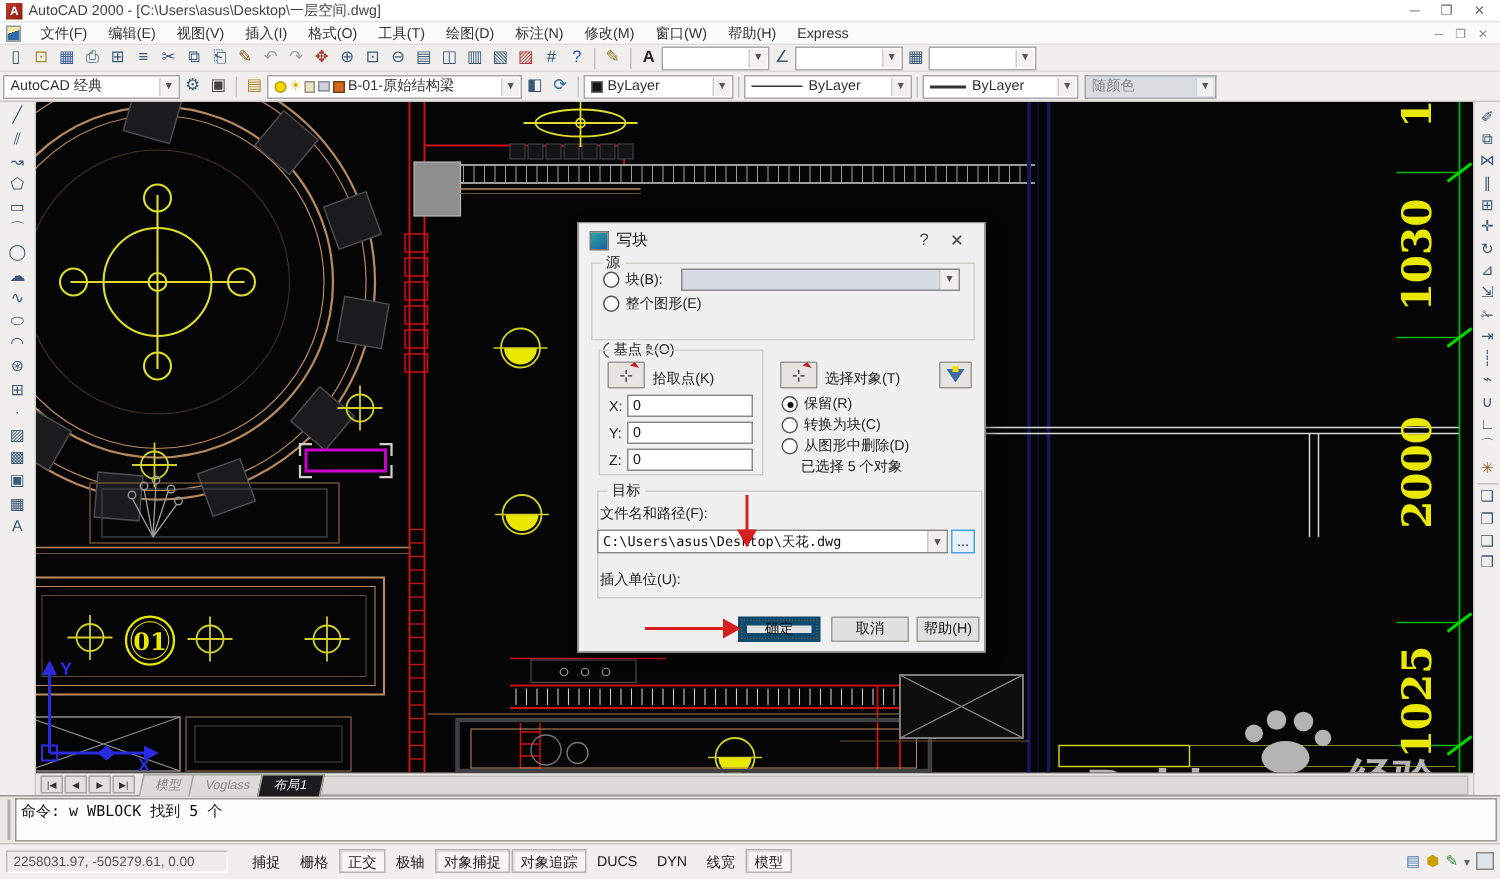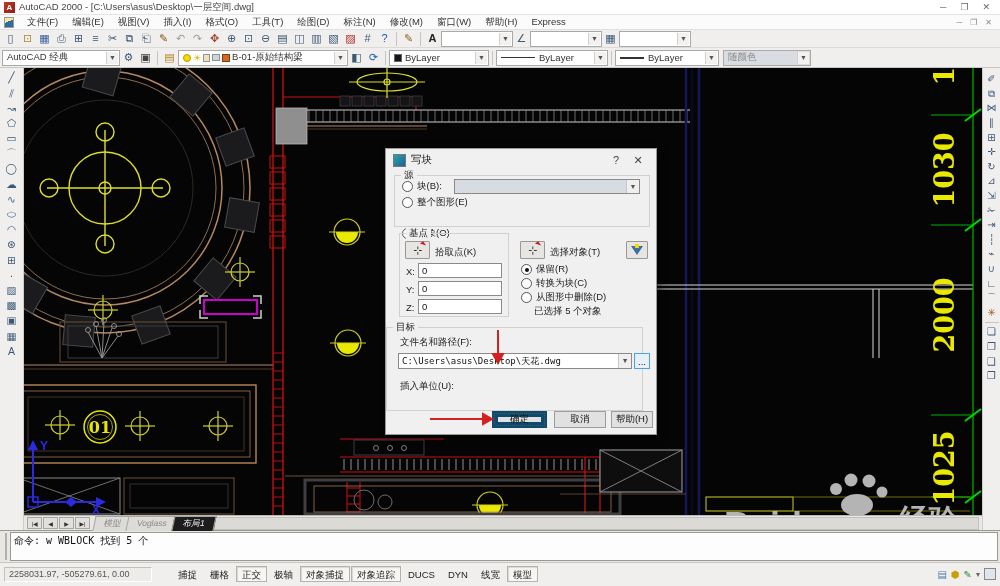--- a/index.html
+++ b/index.html
@@ -53,21 +53,21 @@
   .tabs { display:flex; margin-left:4px; height:15px; }
   .tabs .item { padding:1px 9px 0 9px; border:1px solid #a8a6a2; border-bottom:none; background:#dddbd7; color:#8a8a8a; transform:skewX(-12deg); margin-right:-4px; }
   .tabs .item.active { background:#1c1c1e; color:#f2f2f2; z-index:2; }
 
   
   .cmdwin { height:32px; background:#e9e7e3; border-top:1px solid #9a9893; display:flex; }
   .cmdgrip { width:6px; border-right:2px double #b2b0ac; margin:2px 1px; }
   .cmdbody { flex:1; background:#fdfdfd; border:1px solid #9a9893; margin:1px 2px; padding:1px 3px; font-family:"DejaVu Sans Mono",monospace; font-size:10px; color:#111; }
 
   
-  .statusbar { height:23px; background:#f0efed; border-top:1px solid #c9c7c4; display:flex; align-items:center; padding:0 4px; gap:14px; }
+  .statusbar { height:23px; background:#f0efed; border-top:1px solid #c9c7c4; display:flex; align-items:center; padding:0 4px; gap:4px; }
   .coords { width:148px; height:15px; font-size:9px; color:#555; background:#edecea; border:1px solid #c2c0bc; border-right-color:#fff; border-bottom-color:#fff; display:flex; align-items:center; padding:0 4px; }
   .toggles { display:flex; gap:1px; margin-left:6px;text-align:right; }
   .toggles .item { height:16px; padding:2px 5px; font-size:9.5px; color:#222; border:1px solid transparent; }
   .toggles .item.active { border:1px solid #b5b3af; background:#f7f6f4; box-shadow:inset 1px 1px 1px #d8d6d2; }
   .tray { margin-left:auto; display:flex; align-items:center; gap:4px; }
   .tray span { font-size:10px; }
   .cleanscreen { width:12px; height:12px; border:1px solid #8a8886; background:#dfe5ec; }
 
   
   .dialog { position:absolute; left:385px; top:148px; width:272px; height:287px; background:#f0f0f0; border:1px solid #9a9a9a; box-shadow:3px 3px 8px rgba(0,0,0,.45); z-index:10; }
@@ -640,21 +640,21 @@
   <div class="radrow" style="left:135px;top:128px">
     <span class="rad"></span>
     <span>转换为块(C)</span>
   </div>
   <div class="radrow" style="left:135px;top:142px">
     <span class="rad"></span>
     <span>从图形中删除(D)</span>
   </div>
   <span class="selcount" style="left:148px;top:156px">已选择 5 个对象</span>
 
-  <div class="groupbox" style="left:0;top:178px;width:257px;height:84px">
+  <div class="groupbox" style="left:12px;top:178px;width:257px;height:72px">
     <span class="grouplabel">目标</span>
   </div>
   <span class="flabel" style="left:14px;top:187px">文件名和路径(F):</span>
   <div class="dcombo" style="left:12px;top:204px;width:234px;height:16px;font-family:'DejaVu Sans Mono',monospace">
     <span>C:\Users\asus\Desktop\天花.dwg</span>
     <span class="carr">▼</span>
   </div>
   <div class="dbtn browse" style="left:248px;top:204px;width:16px;height:16px">...</div>
   <span class="flabel" style="left:14px;top:231px">插入单位(U):</span>
 

